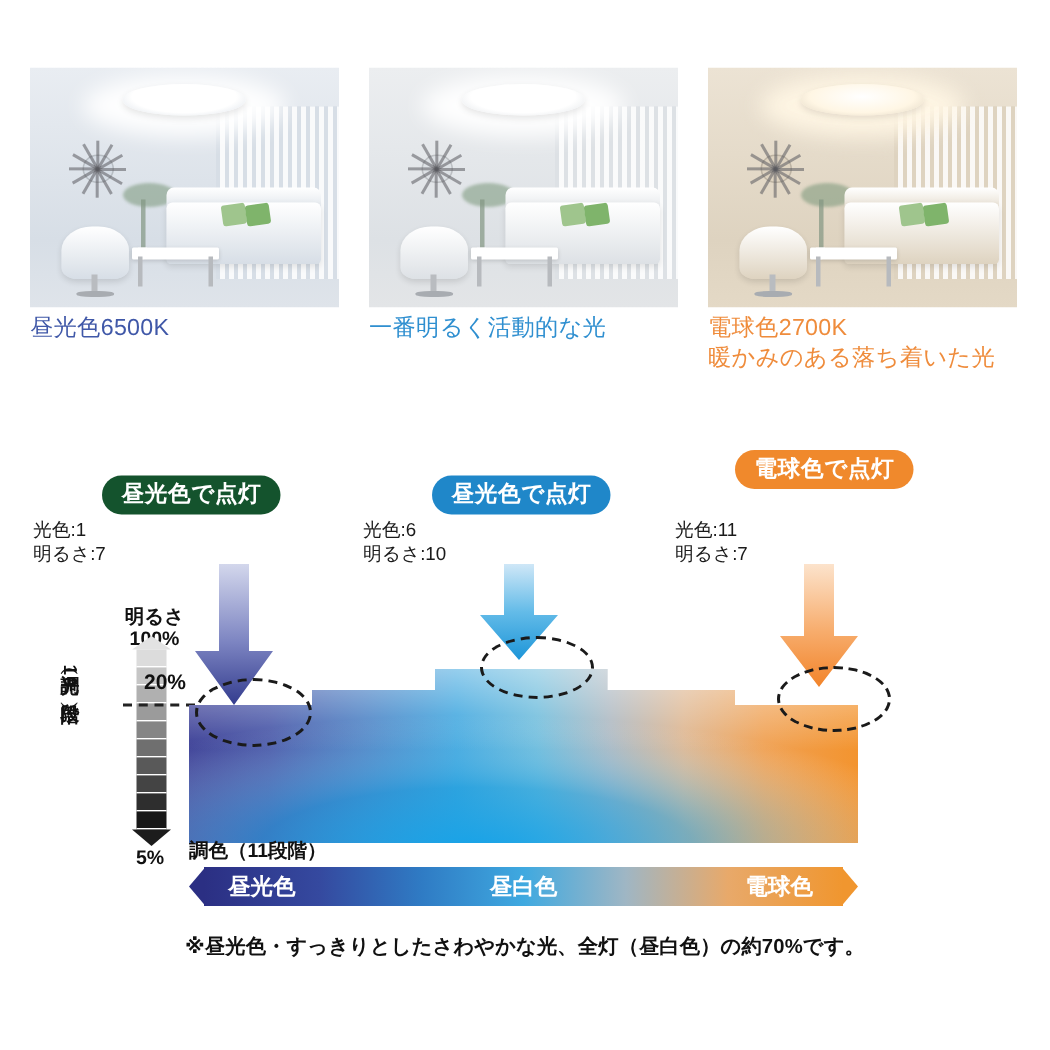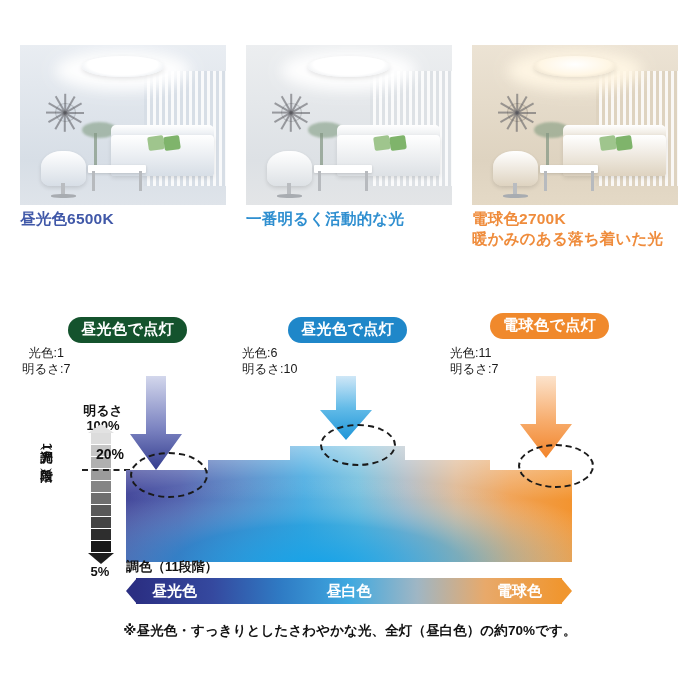--- a/index.html
+++ b/index.html
@@ -31,21 +31,21 @@
   .chair-stem{position:absolute;left:20%;top:86%;width:2%;height:8%;}
   .chair-base{position:absolute;left:15%;top:93%;width:12%;height:2.5%;border-radius:40%;}
   .table{position:absolute;left:33%;top:75%;width:28%;height:5%;border-radius:1px;}
   .table-leg{position:absolute;width:1.2%;height:12%;top:79%;}
   .plant-stem{position:absolute;left:36%;top:55%;width:1.2%;height:22%;}
   .plant-head{position:absolute;left:30%;top:48%;width:17%;height:10%;border-radius:50%;filter:blur(1.2px);}
   .vase{position:absolute;left:35%;top:75%;width:3%;height:5%;border-radius:0 0 40% 40%;}
   .clock{position:absolute;left:17%;top:36%;width:9%;height:11%;border-radius:50%;}
   .clock-ray{position:absolute;left:50%;top:50%;width:100%;height:9%;transform-origin:0 50%;}
 
-  .cap{position:absolute;left:0;top:164px;width:240px;font-size:15.5px;line-height:1.32;font-weight:700;letter-spacing:.2px;}
+  .cap{position:absolute;left:0;top:164px;width:240px;font-size:15.5px;line-height:1.32;font-weight:400;letter-spacing:.2px;}
 
   
   .badge{position:absolute;color:#fff;font-weight:700;font-size:15px;
      padding:3px 13px 4px;border-radius:13px;white-space:nowrap;letter-spacing:.5px;}
 
   .val{position:absolute;font-size:12.5px;line-height:1.25;color:#1a1a1a;white-space:nowrap;}
 
   
   .arrow{position:absolute;}
 
@@ -216,32 +216,32 @@
         </div>
     </div>
     <div class="cap" style="color: rgb(239, 140, 60);">
       <div>電球色2700K</div>
       <div>暖かみのある落ち着いた光</div>
     </div>
   </div>
 </div>
 
 <div class="badge" id="badge0" style="left: 68px; top: 317px; background: #14532d;">昼光色で点灯</div>
-<div class="val" style="left:22px;top:346px;text-align:center;">
+<div class="val" style="left:22px;top:346px;">
   <div>光色:1</div>
   <div>明るさ:7</div>
 </div>
 
 <div class="badge" id="badge1" style="left: 288px; top: 317px; background: rgb(31, 135, 201);">昼光色で点灯</div>
 <div class="val" style="left:242px;top:346px;">
   <div>光色:6</div>
   <div>明るさ:10</div>
 </div>
 
-<div class="badge" id="badge2" style="left: 490px; top: 313px; background: rgb(240, 137, 44);">電球色で点灯</div>
+<div class="badge" id="badge2" style="left: 490px; top: 300px; background: rgb(240, 137, 44);">電球色で点灯</div>
 <div class="val" style="left:450px;top:346px;">
   <div>光色:11</div>
   <div>明るさ:7</div>
 </div>
 
 <svg class="arrow" style="left:128px;top:376px;" width="56" height="96" viewBox="0 0 56 96">
   <defs>
       <linearGradient id="gA" x1="0" y1="0" x2="0" y2="1">
     <stop offset="0%" stop-color="#d3d7ec"></stop>
         <stop offset="55%" stop-color="#7d85c2"></stop>

